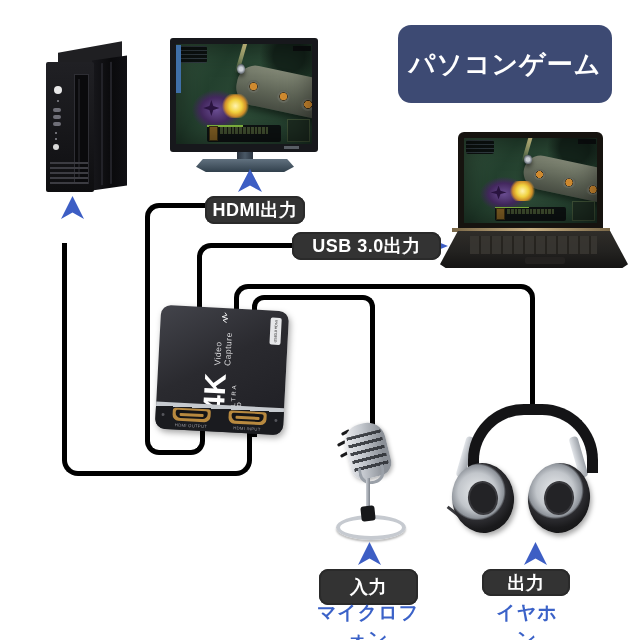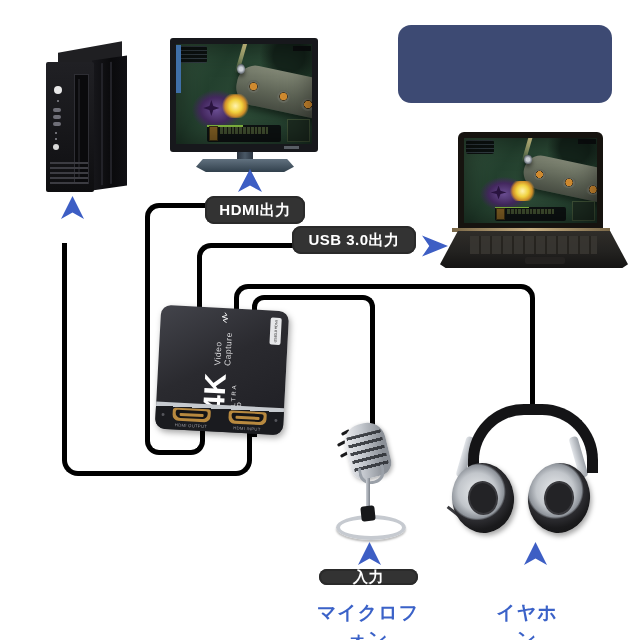--- a/index.html
+++ b/index.html
@@ -6,21 +6,21 @@
   .stage{position:relative;width:640px;height:640px;background:#ffffff;overflow:hidden;
          font-family:"Liberation Sans",sans-serif;}
   .abs{position:absolute;}
 
   
   .cable{position:absolute;z-index:1;border:0 solid #000;}
 
   
   .pill{position:absolute;z-index:6;background:#333333;color:#fff;border-radius:9px;
         display:flex;align-items:center;justify-content:center;font-weight:bold;
-        font-size:15px;letter-spacing:.5px;box-shadow:0 0 0 2px #2a2a2a inset;}
+        font-size:18px;letter-spacing:.5px;box-shadow:0 0 0 2px #2a2a2a inset;}
   .caption{position:absolute;z-index:6;color:#3B62C8;font-weight:bold;font-size:19px;
            text-align:center;letter-spacing:1px;}
 
   
   .arrow-up{position:absolute;z-index:6;background:#3D5EC4;
             clip-path:polygon(50% 0,100% 100%,50% 72%,0 100%);}
   .arrow-right{position:absolute;z-index:6;background:#3D5EC4;
             clip-path:polygon(0 6%,100% 50%,0 94%,28% 50%);}
 
   
@@ -207,20 +207,21 @@
       </div>
     <div class="gs-minimap"></div>
     <div class="gs-vig"></div>
   </div>
   <div class="abs mon-blue"></div>
   <div class="abs mon-logo"></div>
   <div class="abs mon-neck"></div>
   <div class="abs mon-base"></div>
 
   <div class="title-badge">
+    <span>パソコンゲーム</span>
   </div>
 
   <div class="abs lap-screen"></div>
   <div class="gs" style="left:464px;top:138px;width:133px;height:85px;z-index:3;">
     <div class="gs-dark"></div>
     <div class="gs-path"></div>
     <div class="gs-purple"></div>
     <div class="gs-star"></div>
     <div class="gs-burst"></div>
     <div class="gs-beam"></div>
@@ -284,19 +285,20 @@
   <div class="hp-cup" style="left:452px;top:463px;transform:rotate(-8deg);"></div>
   <div class="hp-cup" style="left:528px;top:463px;transform:rotate(8deg);"></div>
 
   <div class="arrow-up" style="left:61px;top:196px;width:23px;height:23px;"></div>
   <div class="arrow-up" style="left:238px;top:169px;width:24px;height:23px;"></div>
   <div class="arrow-right" style="left:422px;top:234px;width:26px;height:24px;"></div>
   <div class="arrow-up" style="left:358px;top:542px;width:23px;height:23px;"></div>
   <div class="arrow-up" style="left:524px;top:542px;width:23px;height:23px;"></div>
 
   <div class="pill" style="left:205px;top:196px;width:100px;height:28px;">HDMI出力</div>
-  <div class="pill" style="left:292px;top:226px;width:124px;height:28px;">USB 3.0出力</div>
-  <div class="pill" style="left:319px;top:569px;width:99px;height:16px;">入力</div>
+  <div class="pill" style="left:292px;top:232px;width:149px;height:28px;">USB 3.0出力</div>
+  <div class="pill" style="left:319px;top:569px;width:99px;height:36px;">入力</div>
+  <div class="pill" style="left:482px;top:569px;width:88px;height:27px;">出力</div>
 
   <div class="caption" style="left:308px;top:600px;width:120px;">マイクロフォン</div>
   <div class="caption" style="left:490px;top:600px;width:74px;">イヤホン</div>
 
 </div>
 
 </body></html>

